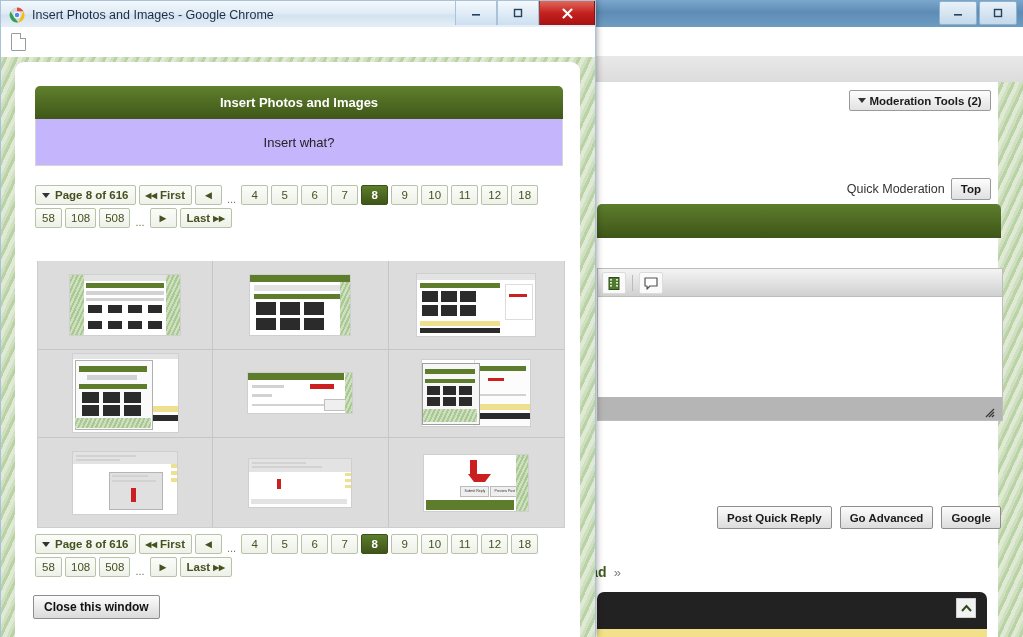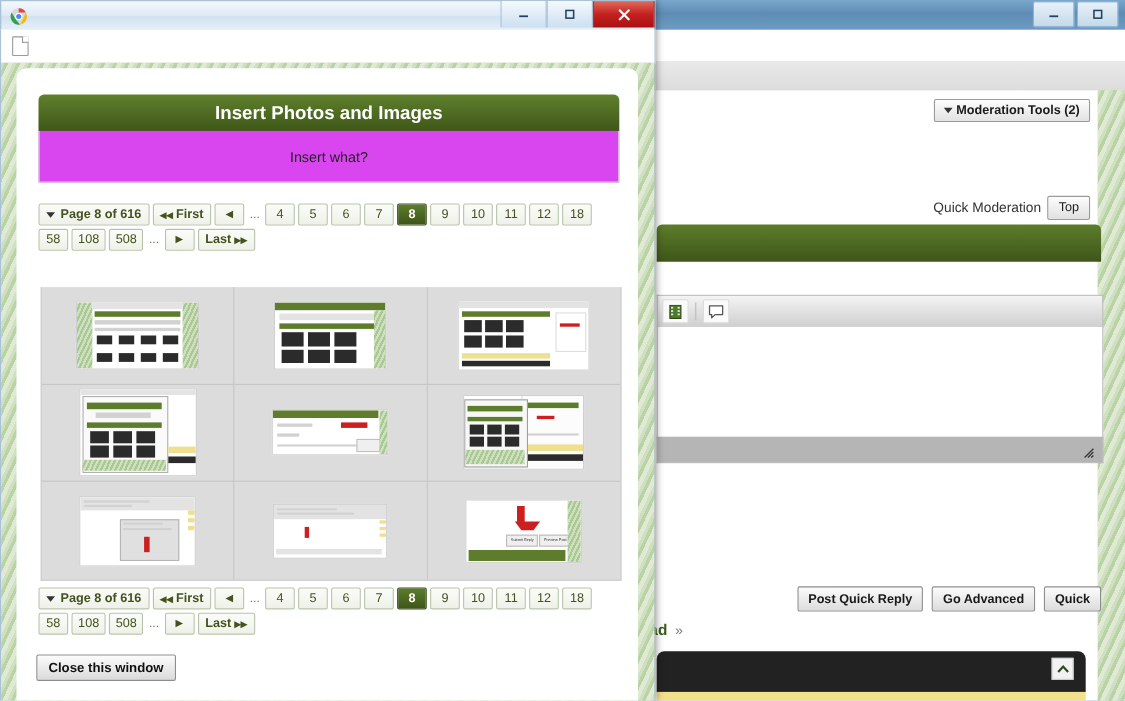--- a/index.html
+++ b/index.html
@@ -66,21 +66,21 @@
   #quicknav-label{font-size:12.5px;color:#333;}
   #quicknav-select{
     height:20px;padding:0 8px;border:1px solid #9a9a9a;border-radius:2px;
     background:linear-gradient(#fdfdfd,#e0e0e0);
     font-size:11.5px;font-weight:bold;color:#1b1b1b;
     display:flex;align-items:center;gap:4px;
   }
   #quicknav-top{
     height:20px;padding:0 9px;border:1px solid #9a9a9a;border-radius:2px;
     background:linear-gradient(#fdfdfd,#e0e0e0);
-    font-size:11.5px;font-weight:normal;color:#1b1b1b;
+    font-size:11.5px;font-weight:bold;color:#1b1b1b;
     display:flex;align-items:center;
   }
   #bg-greenbar{
     left:597px;top:204px;width:404px;height:34px;
     background:linear-gradient(#5d7d2c,#3e5518);
     border-top-left-radius:5px;border-top-right-radius:5px;
   }
   #qr-toolbar{
     left:597px;top:268px;width:404px;height:28px;
     background:linear-gradient(#f4f4f4,#cfcfcf);
@@ -94,21 +94,21 @@
   .qr-sep{width:1px;height:16px;background:#bbb;}
   #qr-textarea{
     left:597px;top:296px;width:404px;height:101px;background:#fff;
     border:1px solid #bdbdbd;
   }
   #qr-footer{
     left:597px;top:397px;width:404px;height:23px;background:#b5b5b5;
     border:1px solid #bdbdbd;border-top:none;
   }
   #qr-grip{right:28px;top:404px;width:12px;height:12px;}
-  #qr-buttons{right:22px;top:506px;display:flex;gap:8px;margin-top:27px;}
+  #qr-buttons{right:22px;top:506px;display:flex;gap:8px;}
   .qr-btn{
     height:21px;padding:0 9px;border:1px solid #8d8d8d;border-radius:2px;
     background:linear-gradient(#fcfcfc,#dcdcdc);
     font-size:11.5px;font-weight:bold;color:#1a1a1a;
     display:flex;align-items:center;
   }
   #bg-breadcrumb{
     left:560px;top:564px;font-size:14px;font-weight:bold;color:#3d5a1c;
     display:flex;align-items:center;gap:7px;white-space:nowrap;
   }
@@ -180,45 +180,45 @@
     position:absolute;left:0;top:0;width:594px;height:580px;
   }
   #popup-white{
     position:absolute;left:14px;top:5px;width:565px;height:618px;
     background:#fff;border-radius:9px;
   }
 
   
   .greenhdr{
     background:linear-gradient(#5f802d,#3f5718);
-    color:#fff;font-weight:bold;font-size:17px;
+    color:#fff;font-weight:bold;font-size:13px;
     border-radius:5px 5px 0 0;
     display:flex;align-items:center;
   }
   #dlg-title{
     left:35px;top:86px;width:528px;height:33px;justify-content:center;
   }
   #dlg-insertrow{
     left:35px;top:119px;width:526px;height:46px;
-    background:#d946ef;border:1px solid #d6d6d6;border-top:none;
+    background:#c4b5fd;border:1px solid #d6d6d6;border-top:none;
     display:flex;align-items:center;justify-content:center;gap:8px;
   }
   #insert-label{font-size:13px;color:#222;}
   #insert-select{
     width:205px;height:26px;border:1px solid #949494;border-radius:2px;background:#fff;
     display:flex;align-items:center;justify-content:space-between;
     font-size:13.5px;color:#111;padding-left:9px;
   }
   #insert-select .arrowbox{
     width:22px;height:22px;margin-right:2px;border:1px solid #9e9e9e;border-radius:2px;
     background:linear-gradient(#fdfdfd,#d8d8d8);
     display:flex;align-items:center;justify-content:center;
   }
 
-  .pagerow{display:flex;flex-wrap:wrap;gap:3px;align-items:center;width:530px;}
+  .pagerow{display:flex;flex-wrap:wrap;gap:3px;align-items:flex-end;width:530px;}
   .pgbtn{
     min-width:15px;height:18px;padding:0 5px;
     border:1px solid #b7c3a8;border-radius:2px;
     background:linear-gradient(#fbfcf9,#eef1e8);
     font-size:11.5px;color:#44521f;
     display:flex;align-items:center;justify-content:center;
     white-space:nowrap;
   }
   .pgbtn.curpage{
     background:linear-gradient(#5d7d2c,#3e5518);
@@ -338,21 +338,21 @@
   <div class="abs" id="qr-footer"></div>
   <div class="abs" id="qr-grip">
     <svg width="12" height="12" viewBox="0 0 12 12">
       <path d="M11 3 L3 11 M11 6 L6 11 M11 9 L9 11" stroke="#3b3b3b" stroke-width="1.3"></path>
     </svg>
   </div>
 
   <div class="abs" id="qr-buttons">
     <span class="qr-btn">Post Quick Reply</span>
     <span class="qr-btn">Go Advanced</span>
-    <span class="qr-btn">Quick</span>
+    <span class="qr-btn">Google</span>
   </div>
 
   <div class="abs" id="bg-breadcrumb">
     <span>Thread</span>
     <span class="chev">»</span>
   </div>
 
   <div class="abs" id="bg-darkbar"></div>
   <div class="abs" id="scrolltop-btn">
     <svg width="11" height="9" viewBox="0 0 11 9">
@@ -368,20 +368,21 @@
     <span id="chrome-favicon">
       <svg width="16" height="16" viewBox="0 0 16 16">
         <circle cx="8" cy="8" r="7.5" fill="#d9d9d9"></circle>
         <path d="M8 .5a7.5 7.5 0 0 1 6.5 3.8H8z" fill="#e8453c"></path>
         <path d="M14.5 4.3A7.5 7.5 0 0 1 9.3 15.4L12.6 9z" fill="#f9bb00"></path>
         <path d="M9.3 15.4A7.5 7.5 0 0 1 1.6 4.4L5 10.3z" fill="#30a14e"></path>
         <circle cx="8" cy="8" r="3.2" fill="#fff"></circle>
         <circle cx="8" cy="8" r="2.3" fill="#4a8af4"></circle>
       </svg>
     </span>
+    <span id="popup-title">Insert Photos and Images - Google Chrome</span>
     <span id="popup-winctl">
       <span class="b">
         <svg width="12" height="12" viewBox="0 0 12 12">
             <rect x="2" y="7" width="8" height="1.6" fill="#24425c"></rect>
           </svg>
       </span>
       <span class="b">
         <svg width="12" height="12" viewBox="0 0 12 12">
             <rect x="2.5" y="2.5" width="7" height="7" fill="none" stroke="#24425c" stroke-width="1.4"></rect>
           </svg>

